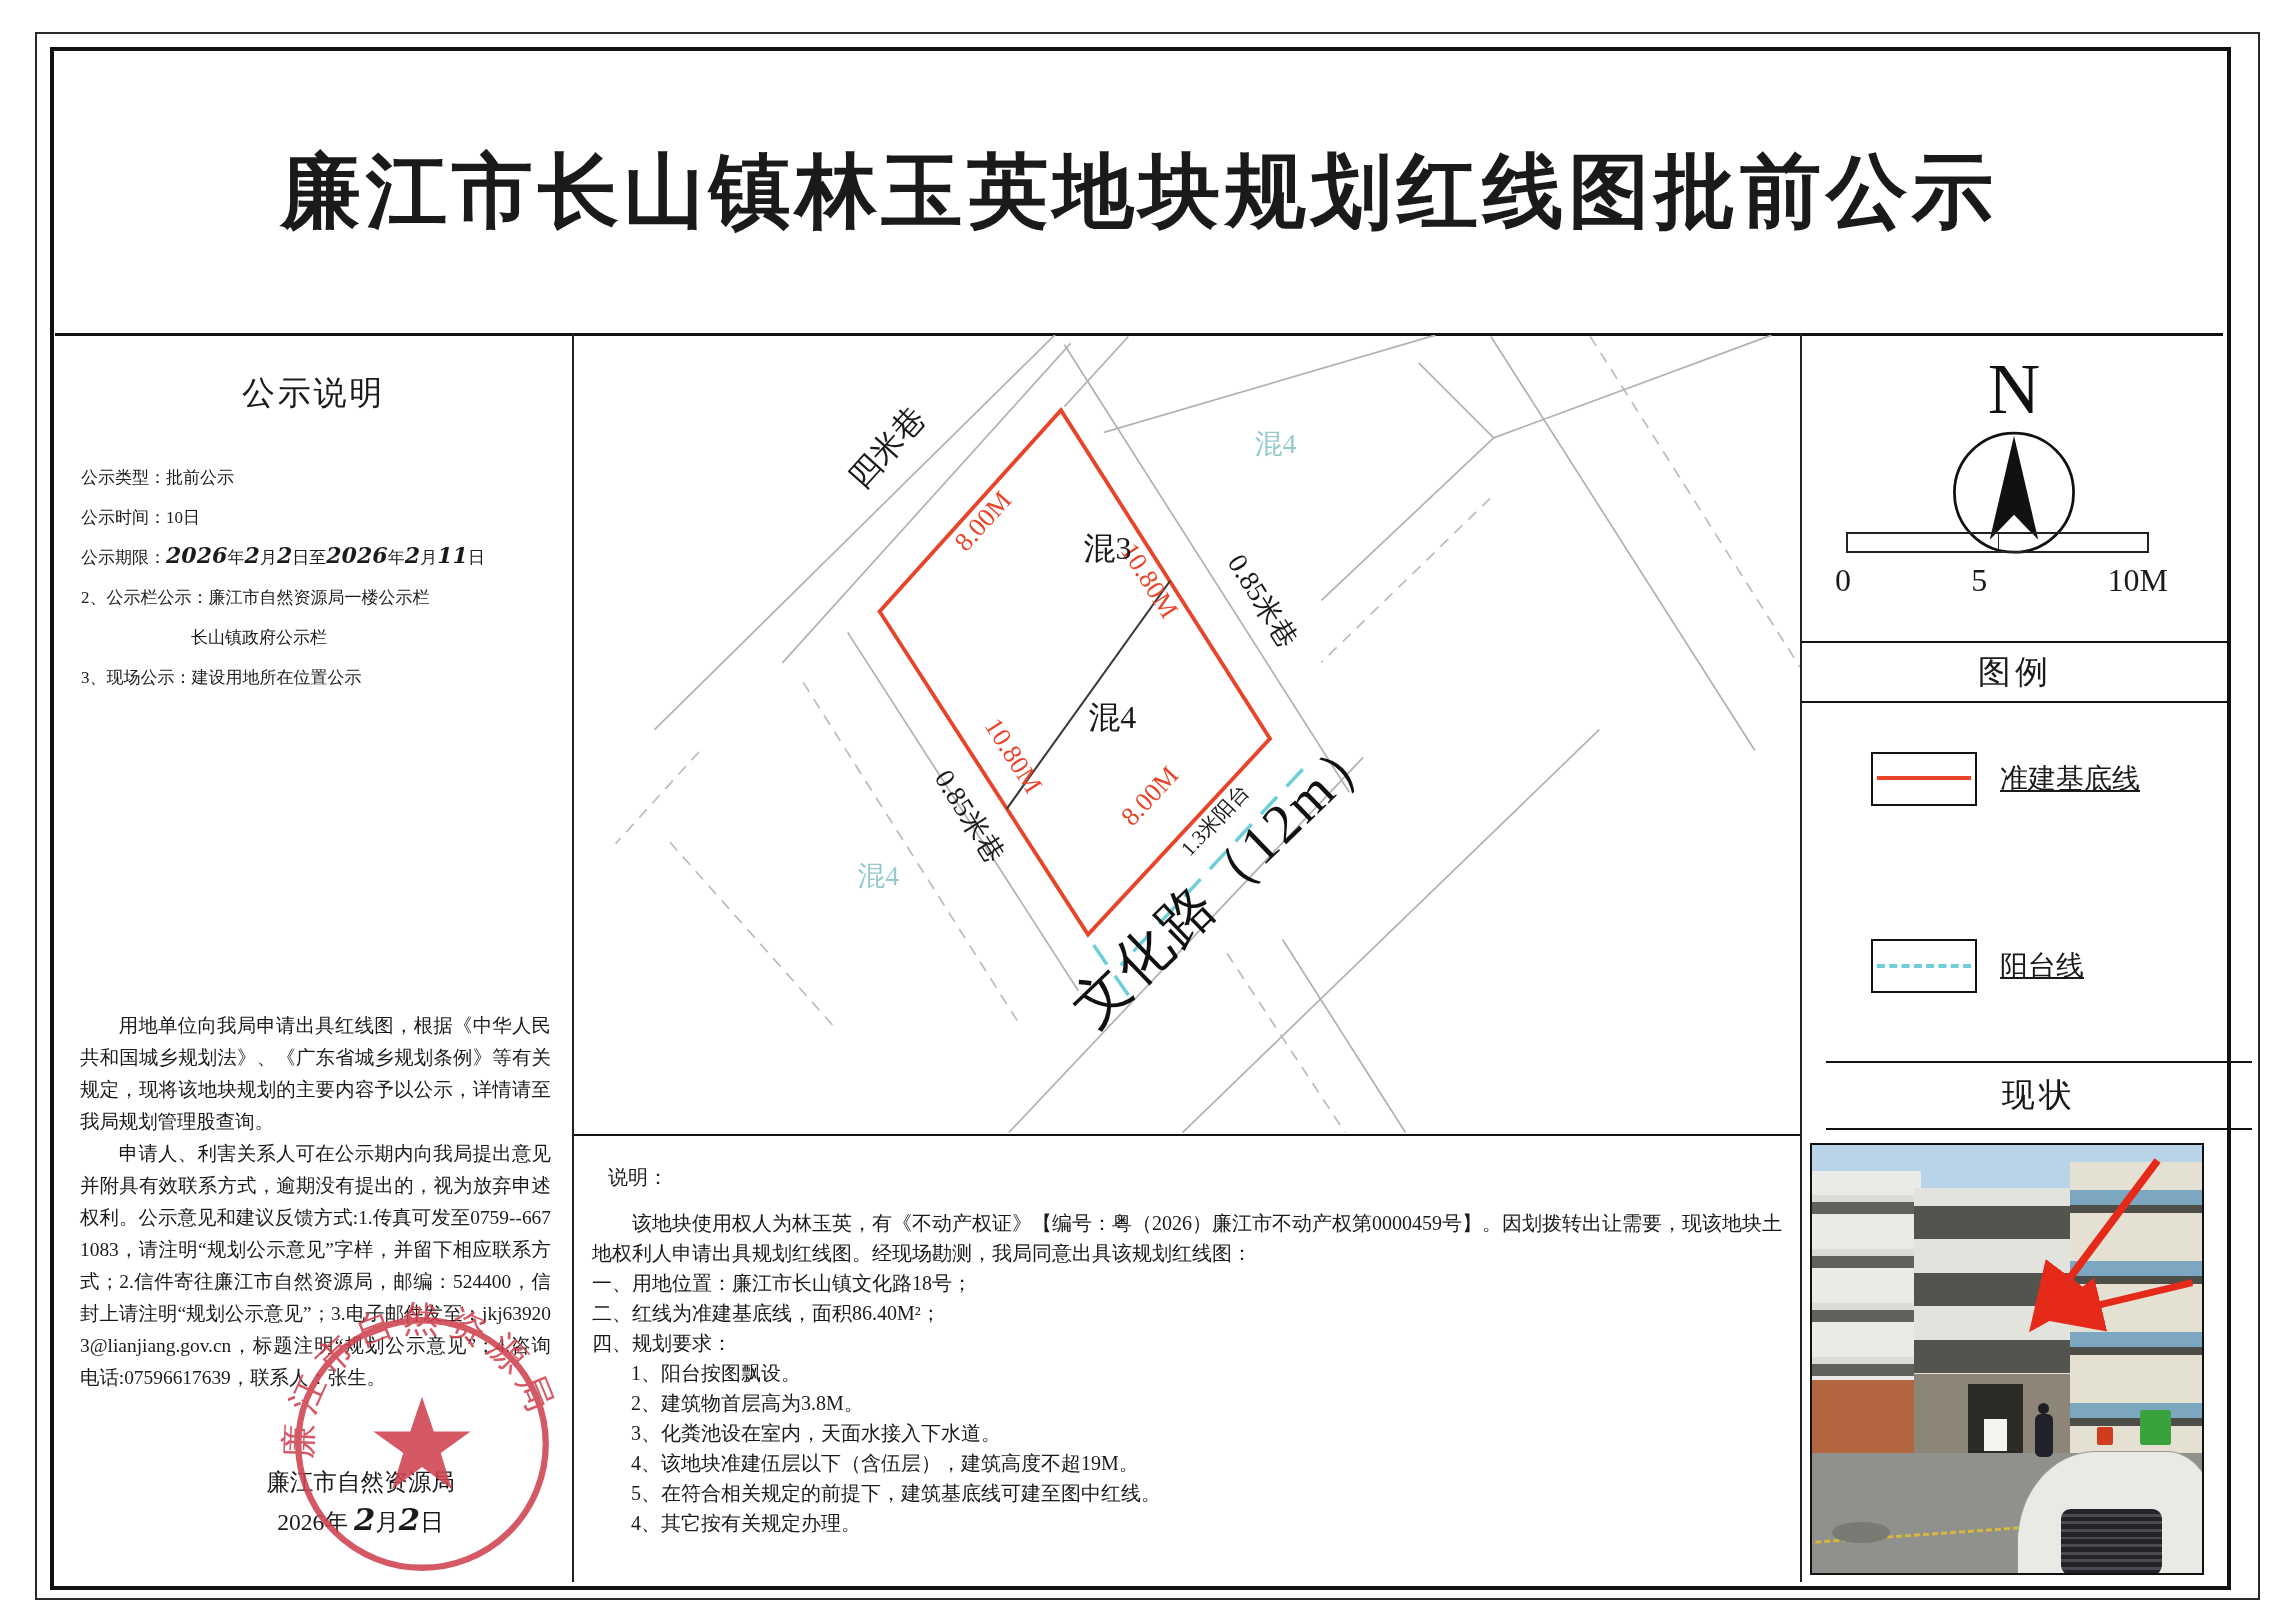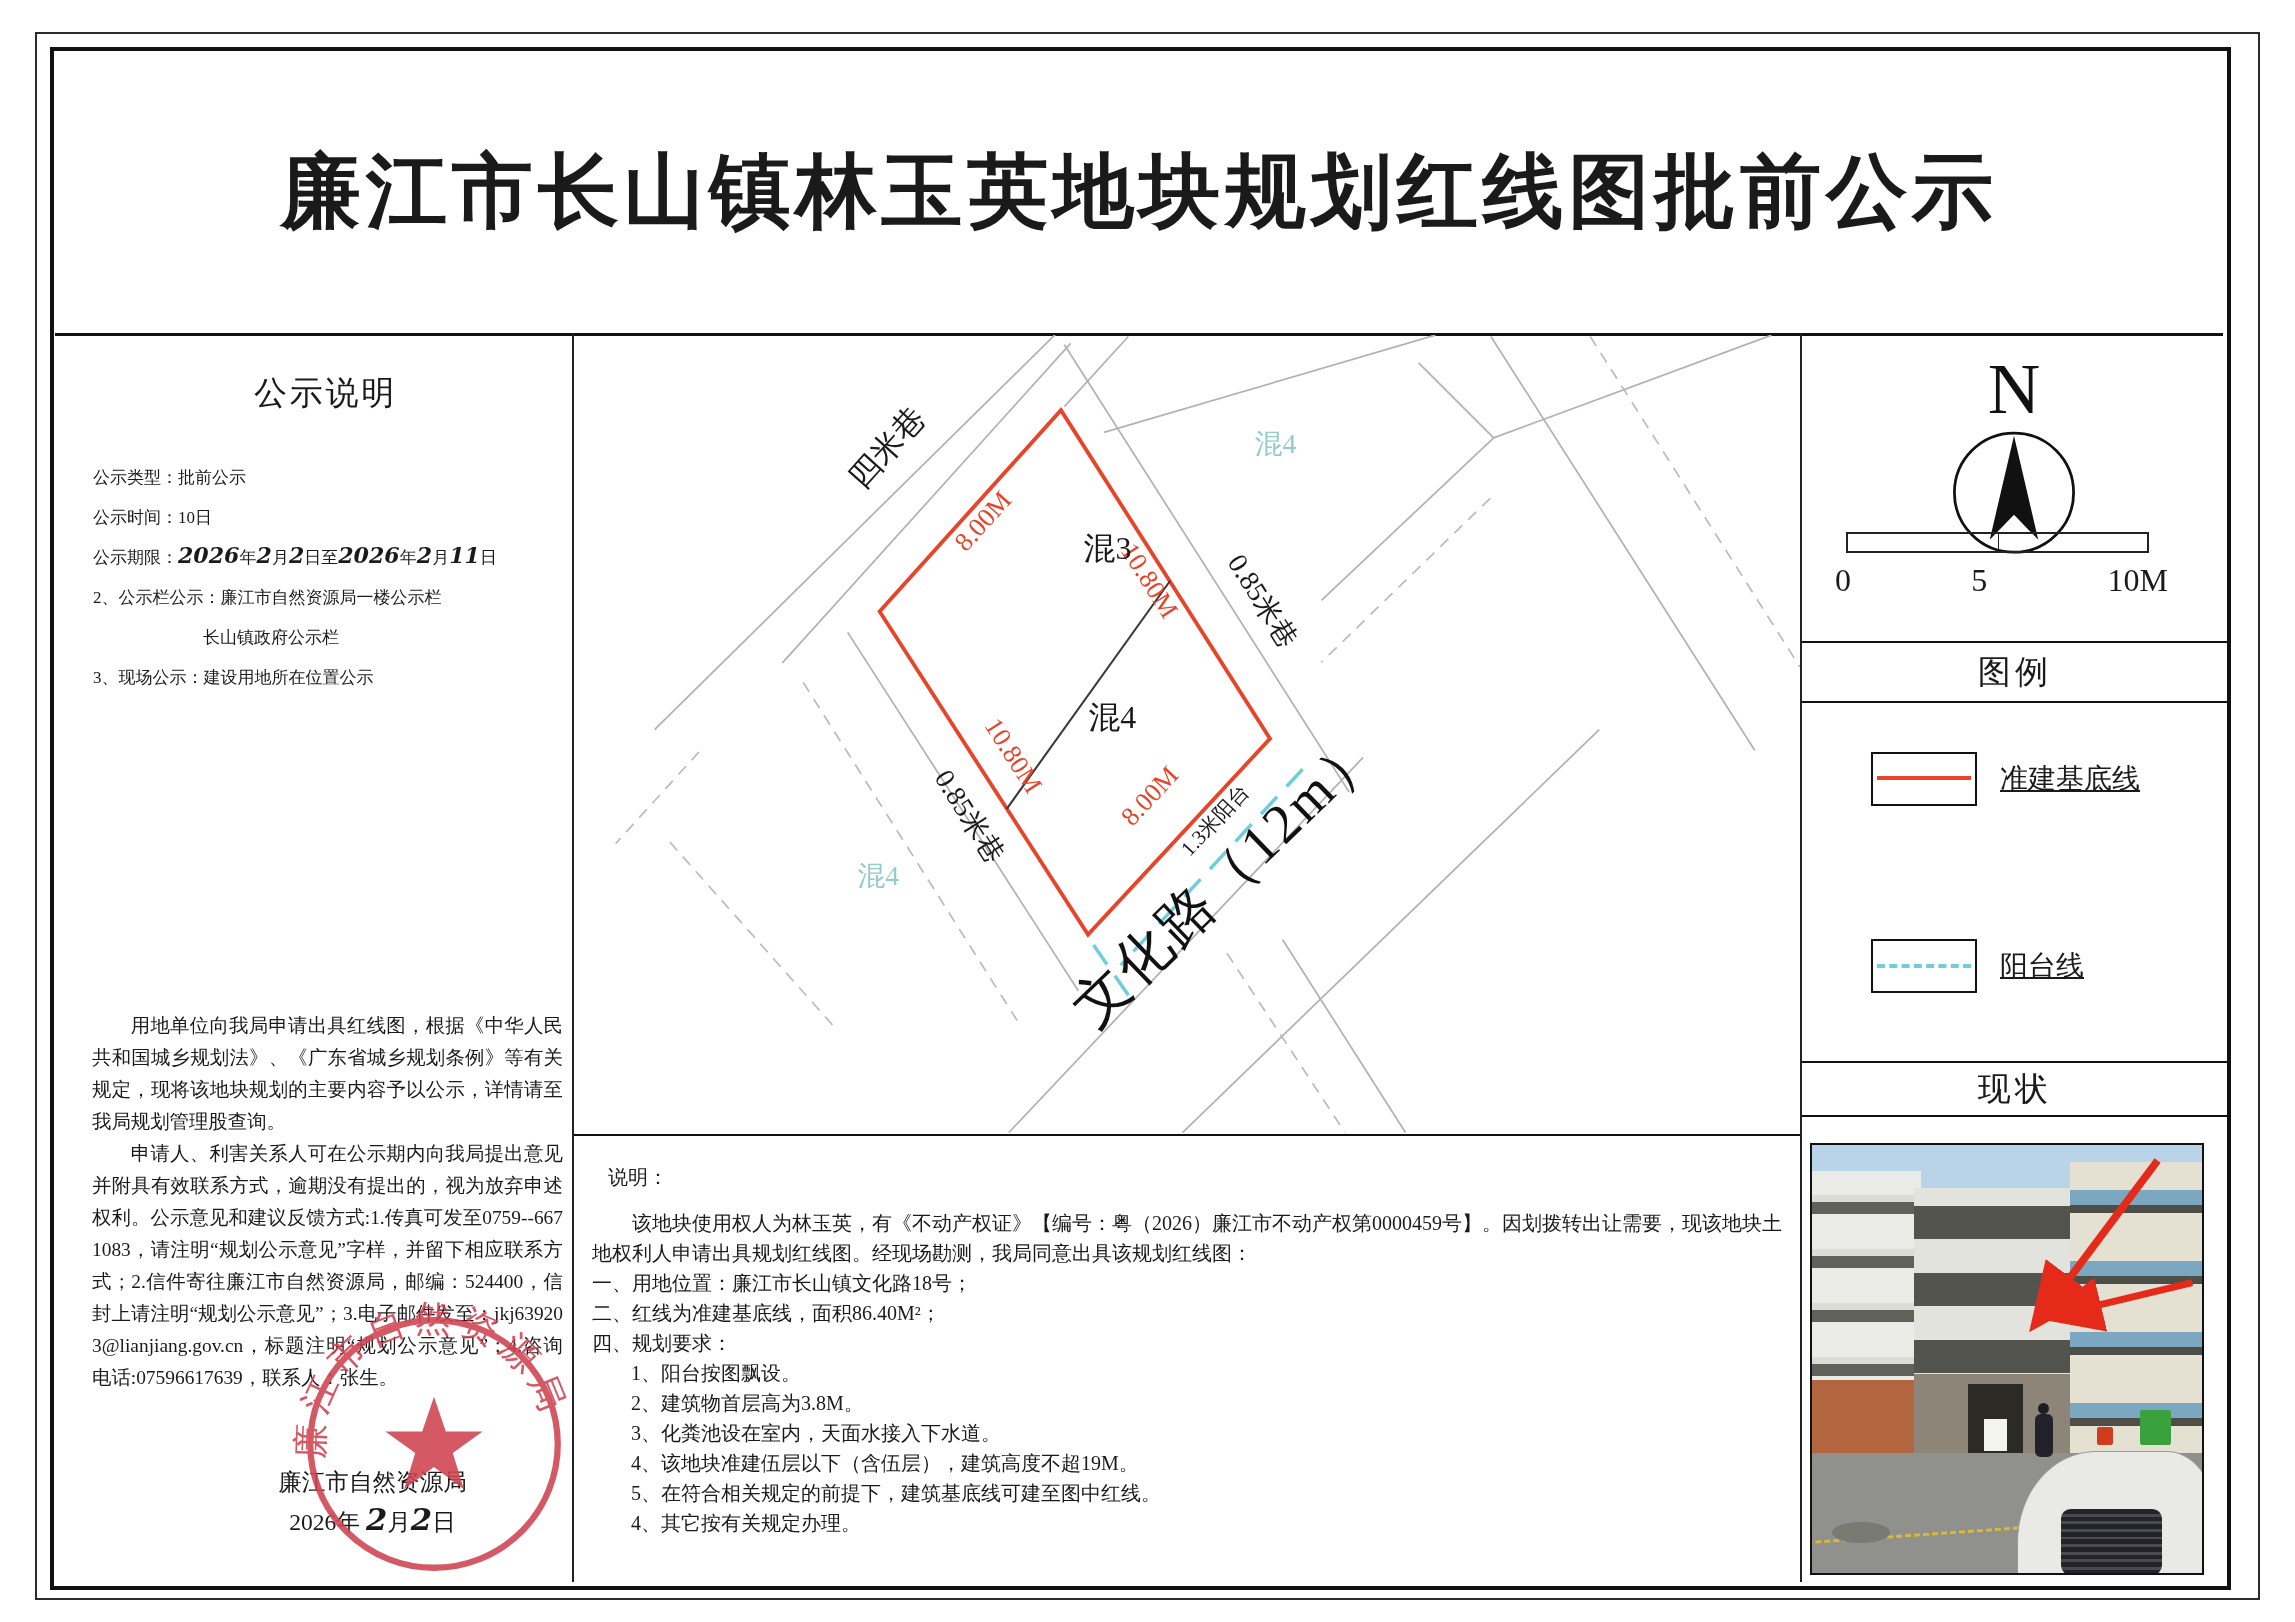--- a/index.html
+++ b/index.html
@@ -8,41 +8,41 @@
   
   .frame-outer{left:35px;top:32px;width:2221px;height:1564px;border:2.1px solid #2a2a2a;}
   .frame-inner{left:50px;top:47px;width:2173px;height:1535px;border:4.9px solid #111;}
   
   .title-band{left:55px;top:52px;width:2168px;height:281px;border-bottom:3.5px solid #111;display:flex;align-items:center;justify-content:center;}
   .title{font-family:"Liberation Sans","DejaVu Sans",sans-serif;font-weight:900;font-size:81px;letter-spacing:4.9px;white-space:nowrap;}
   
   .divider-left{left:572px;top:333px;width:2.1px;height:1249px;background:#222;}
   .divider-right{left:1800px;top:333px;width:2.1px;height:1249px;background:#222;}
   
-  .left-panel{left:55px;top:333px;width:517px;height:1249px;margin-left:12px;}
+  .left-panel{left:55px;top:333px;width:517px;height:1249px;}
   .lp-heading{position:absolute;left:0;top:38px;width:100%;text-align:center;font-size:33px;letter-spacing:2.8px;}
   .lp-lines{position:absolute;left:26px;top:125px;width:467px;font-size:17px;line-height:40px;}
   .lp-lines .ind{padding-left:110px;}
   .hw{font-family:"DejaVu Serif",serif;font-style:italic;font-weight:600;font-size:1.3em;line-height:1;}
   .lp-paras{position:absolute;left:25px;top:677px;width:471px;font-size:19.4px;line-height:32px;text-align:justify;word-break:break-all;}
   .lp-paras p{margin:0;text-indent:2em;}
   .lp-sign{position:absolute;left:125px;top:1129px;width:361px;text-align:center;font-size:23.6px;line-height:40px;z-index:2;}
   .seal{position:absolute;left:221px;top:965px;width:292px;height:292px;z-index:3;opacity:.88;}
   
   .map-wrap{left:574px;top:335px;width:1226px;height:799px;}
   .notes{left:574px;top:1134px;width:1226px;height:449px;border-top:2.8px solid #111;font-size:20px;line-height:30px;padding:9.7px 18px 0 18px;box-sizing:border-box;}
   .notes .n-head{margin:16px;}
   .notes .n-para{margin:0;text-indent:2em;}
   .notes .n-item{margin:0;}
   .notes .n-sub{margin:0;padding-left:39px;}
   
   .right-panel{left:1802px;top:333px;width:426px;height:1249px;}
   .band{position:absolute;left:0;width:100%;border-top:2.8px solid #111;border-bottom:2.8px solid #111;box-sizing:border-box;display:flex;align-items:center;justify-content:center;font-size:33px;letter-spacing:4.2px;}
   .band-legend{top:308px;height:62px;}
-  .band-status{top:728px;height:56px;}
+  .band-status{top:728px;height:69px;margin-left:24px;}
   .compass{position:absolute;left:115px;top:14px;width:194px;height:222px;}
   .scalebar{position:absolute;left:44px;top:199px;width:303px;height:21px;border:2.1px solid #222;box-sizing:border-box;}
   .scalebar .mid{position:absolute;left:50%;top:0;width:1.4px;height:100%;background:#222;}
   .scaleticks{position:absolute;left:33px;top:229px;width:333px;display:flex;justify-content:space-between;font-size:32px;font-family:"Liberation Serif",serif;}
   .leg-item{position:absolute;left:69px;width:106px;height:54px;border:2.8px solid #111;box-sizing:border-box;}
   .leg-item .line-red{position:absolute;left:4.2px;right:4.2px;top:22px;height:4.2px;background:#e8442a;}
   .leg-item .line-cyan{position:absolute;left:4.2px;right:4.2px;top:23px;border-top:4.2px dashed #6ecfdb;}
   .leg-label{position:absolute;left:198px;font-size:28px;line-height:54px;white-space:nowrap;text-decoration:underline;}
   
   .photo{position:absolute;left:8.3px;top:810px;width:390px;height:428px;border:2.1px solid #111;overflow:hidden;background:#c9c6ba;}

